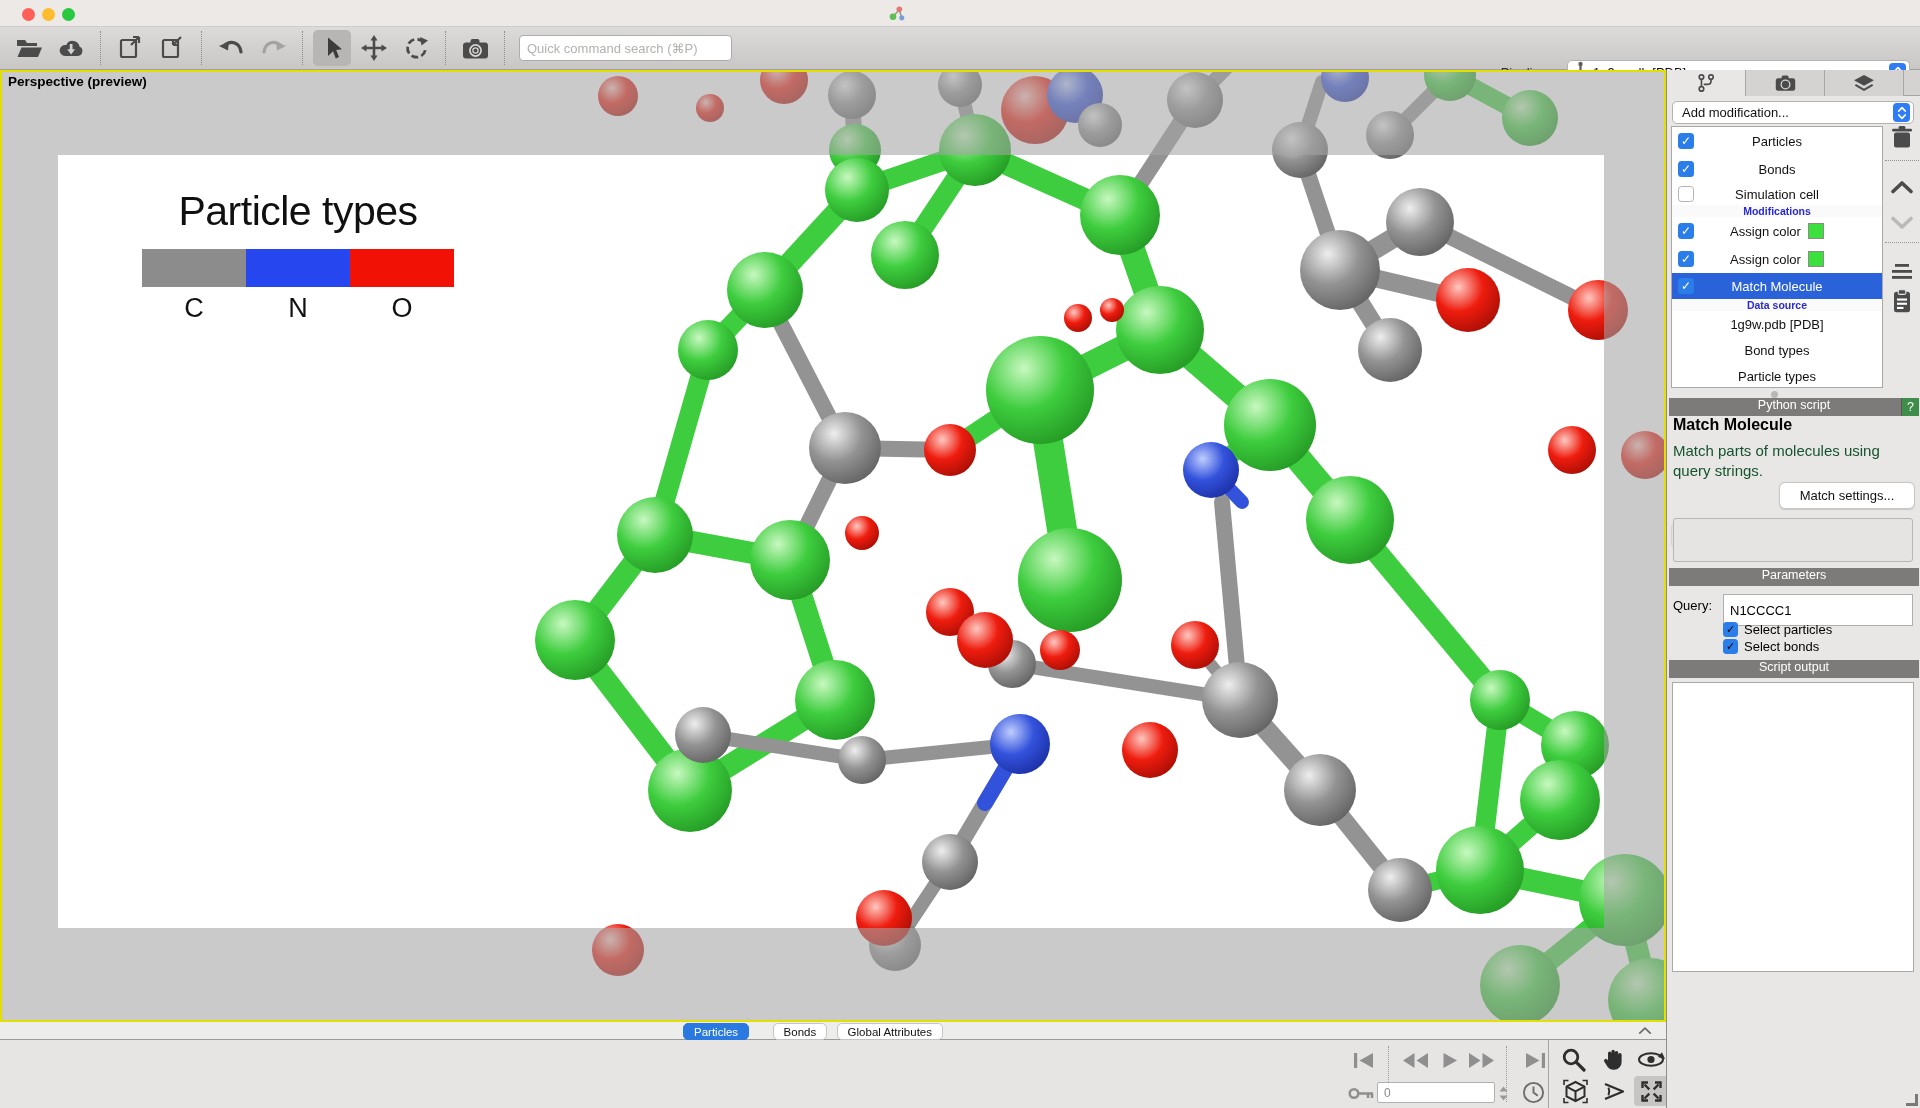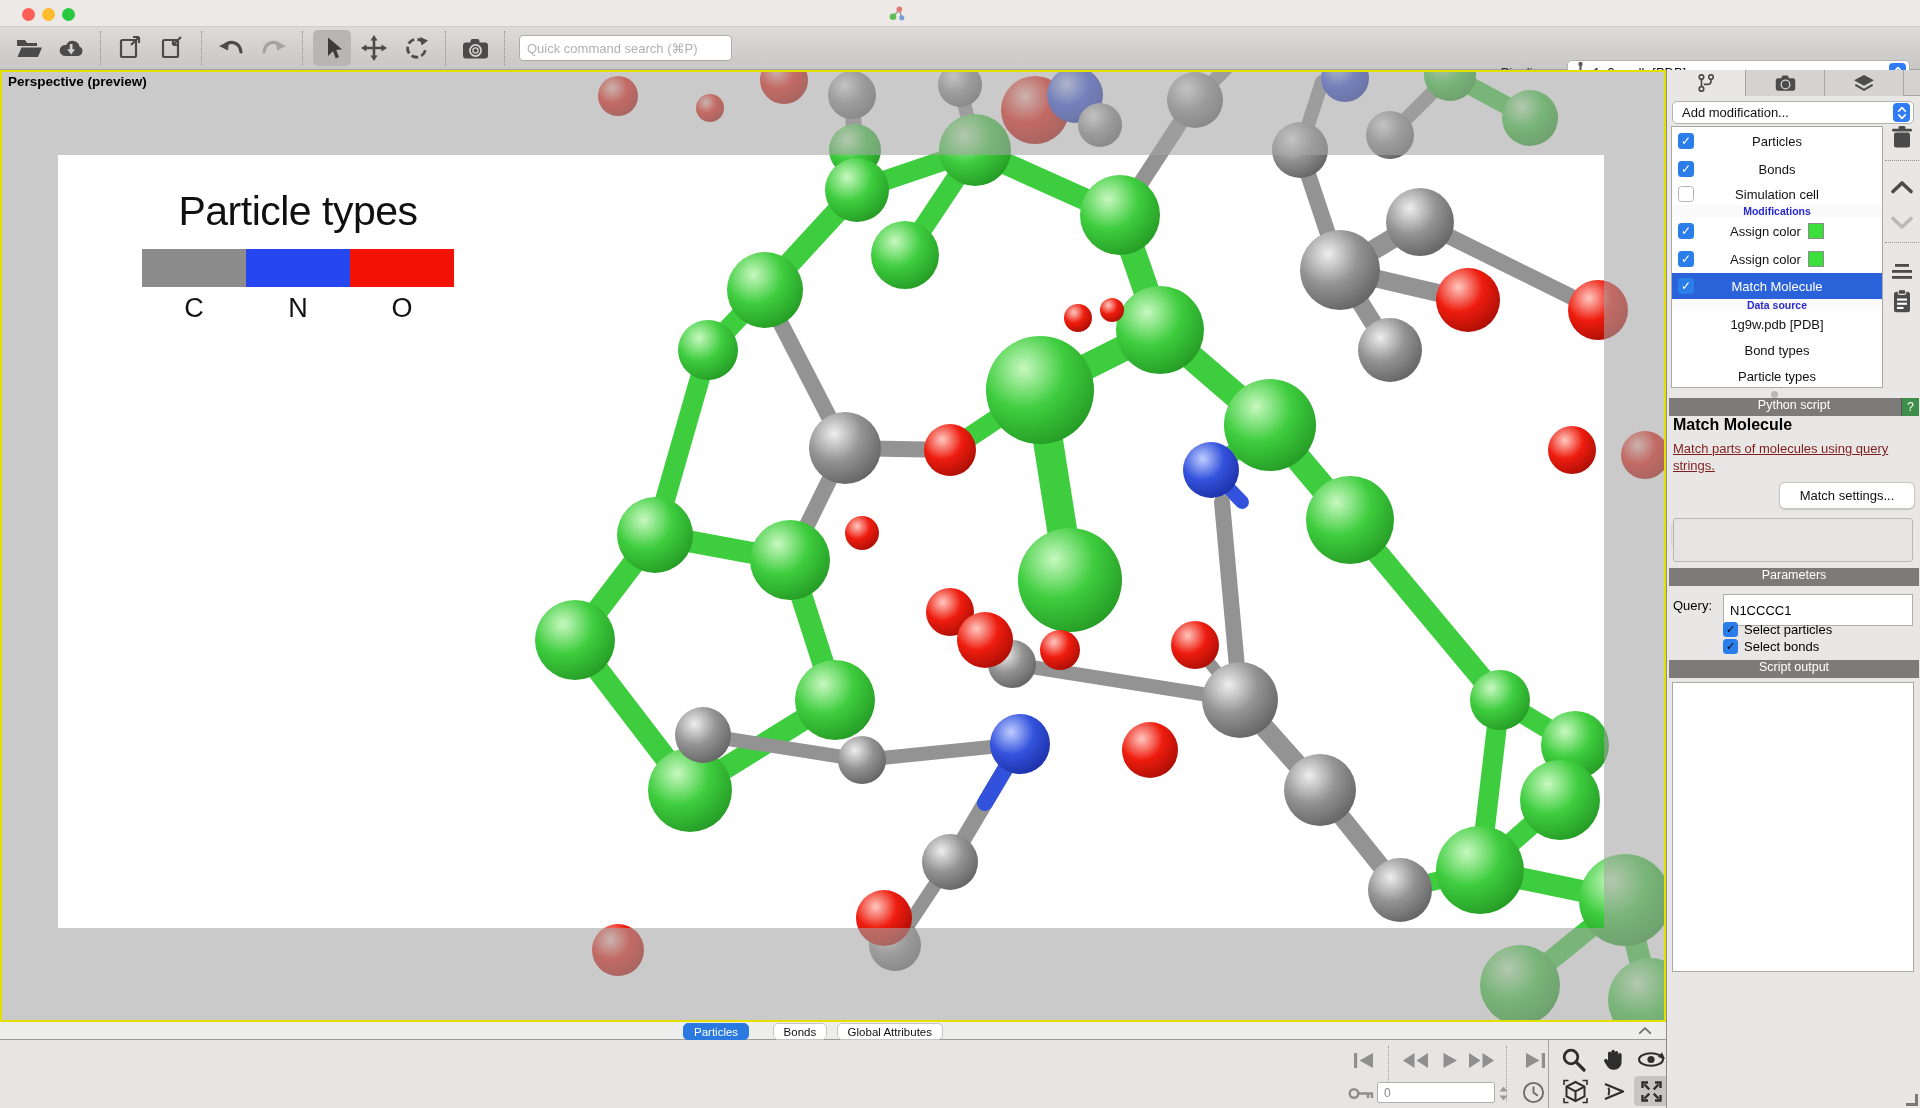--- a/index.html
+++ b/index.html
@@ -97,21 +97,21 @@
   .sidecol{position:absolute;left:218px;top:0;width:34px;}
   .sbtn{position:absolute;left:0;width:34px;height:30px;display:flex;align-items:center;justify-content:center;}
   .sdot{position:absolute;left:0;width:34px;border-top:1px dotted #969492;}
   .listdot{position:absolute;left:104px;top:321px;width:7px;height:7px;border-radius:50%;background:#b9b7b6;}
   .secbar{position:absolute;left:2px;width:250px;height:18px;background:#7d7b7a;display:flex;
           align-items:flex-start;justify-content:center;}
   .secbar span{font-size:12.5px;color:#fff;}
   .qmark{position:absolute;right:0;top:0;width:18px;height:18px;background:#3e8d4a;color:#fff;
          font-size:12px;display:flex;align-items:center;justify-content:center;border-left:1px solid #5a5856;}
   .mm-title{position:absolute;left:6px;top:346px;font-size:16px;font-weight:bold;color:#000;}
-  .mm-desc{position:absolute;left:6px;top:371px;width:238px;font-size:13px;color:#7f1d1d;line-height:1.3;text-decoration:underline;}
+  .mm-desc{position:absolute;left:6px;top:371px;width:238px;font-size:15px;color:#14532d;line-height:1.3;}
   .btn{position:absolute;top:412px;height:27px;border-radius:6px;background:#fff;
        border:1px solid #c9c7c6;font-size:13px;color:#111;display:flex;align-items:center;
        justify-content:center;box-shadow:0 0.5px 1px rgba(0,0,0,0.15);}
   .btn.disabled{background:#e3e1e0;color:#aaa8a7;box-shadow:none;border-color:#d3d1d0;margin-top:40px;}
   .groupbox{position:absolute;left:6px;top:448px;width:240px;height:44px;border:1px solid #b8b6b5;
             border-radius:3px;background:#e6e4e3;}
   .qrow-label{position:absolute;left:6px;top:528px;font-size:13px;color:#000;}
   .qinput{position:absolute;left:56px;top:524px;width:190px;height:23px;background:#fff;
           border:1px solid #b0aead;font-size:13px;color:#000;padding:15px 6px;
           font-family:"Liberation Sans",sans-serif;}

